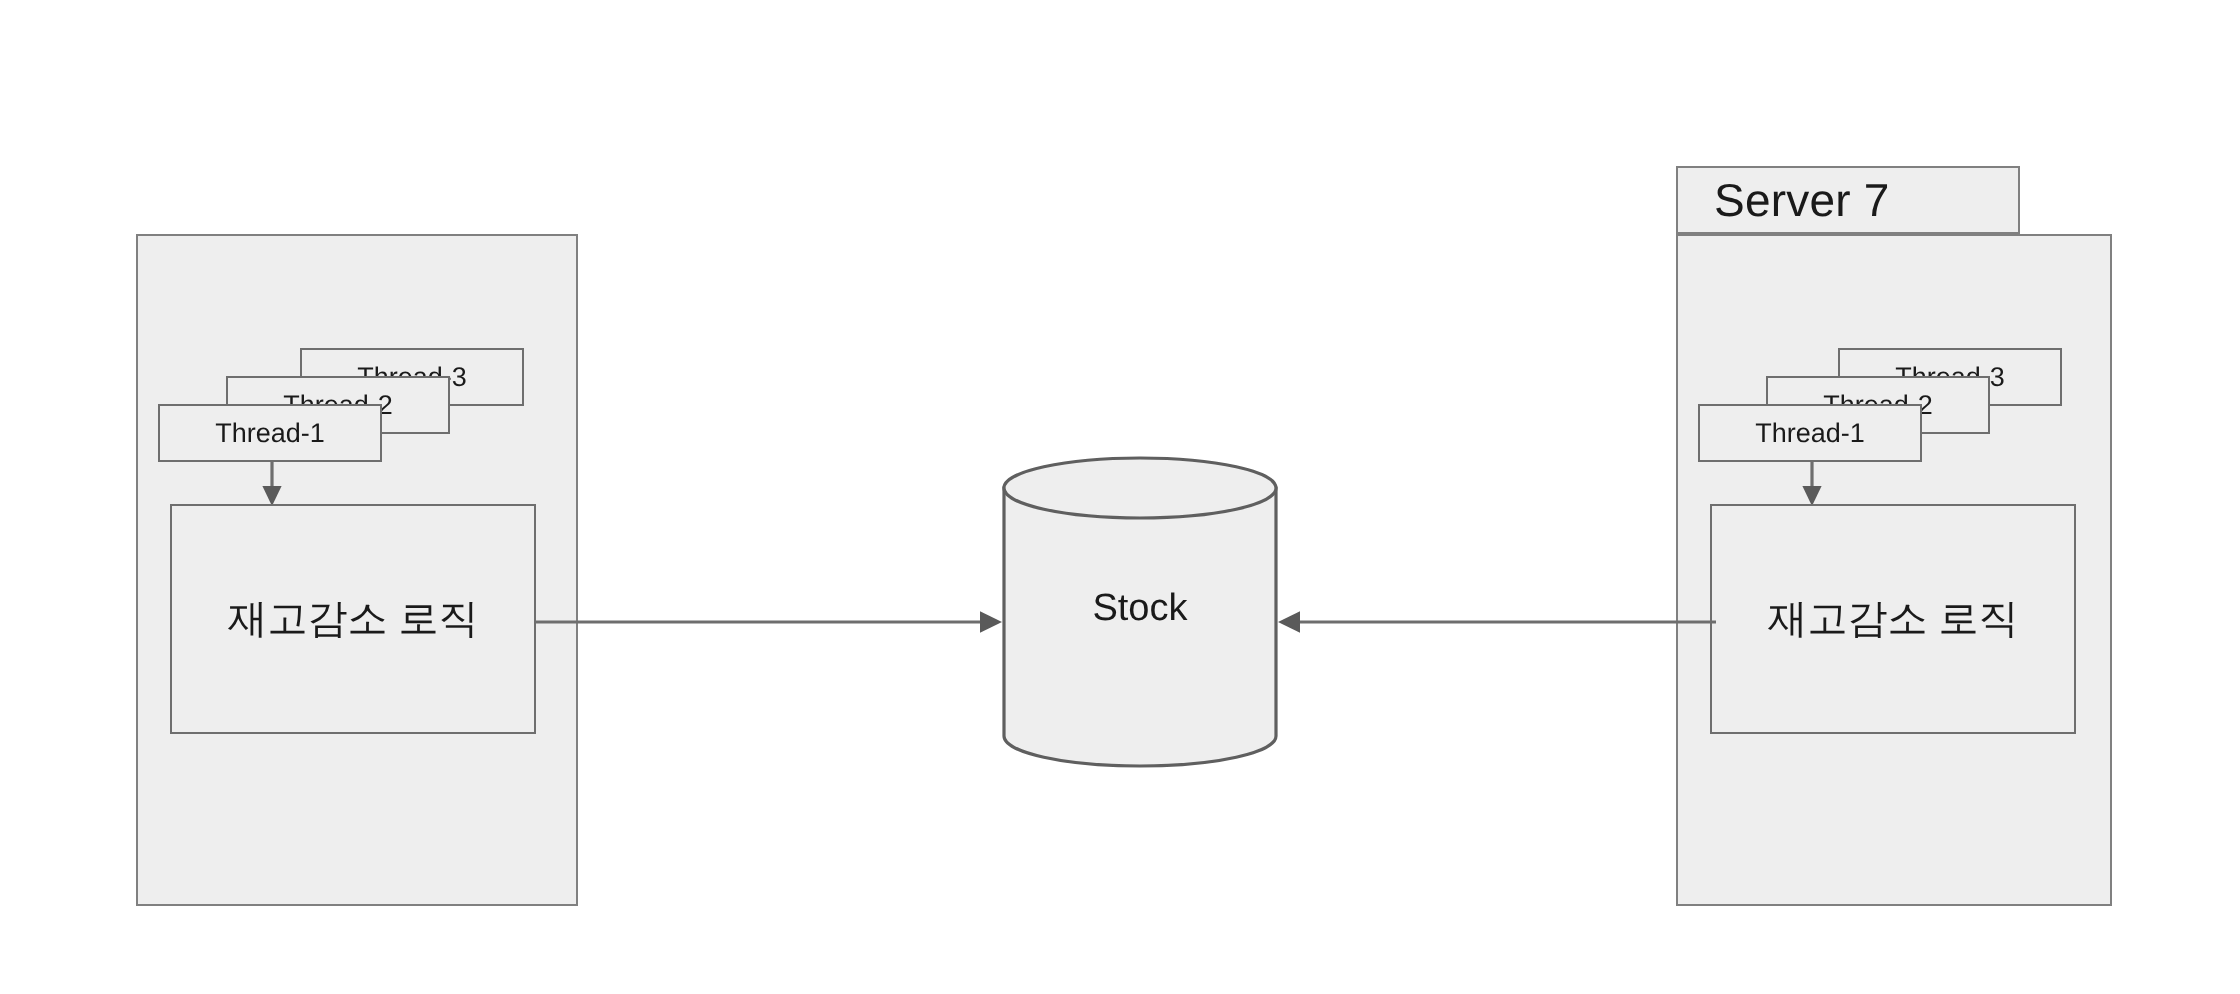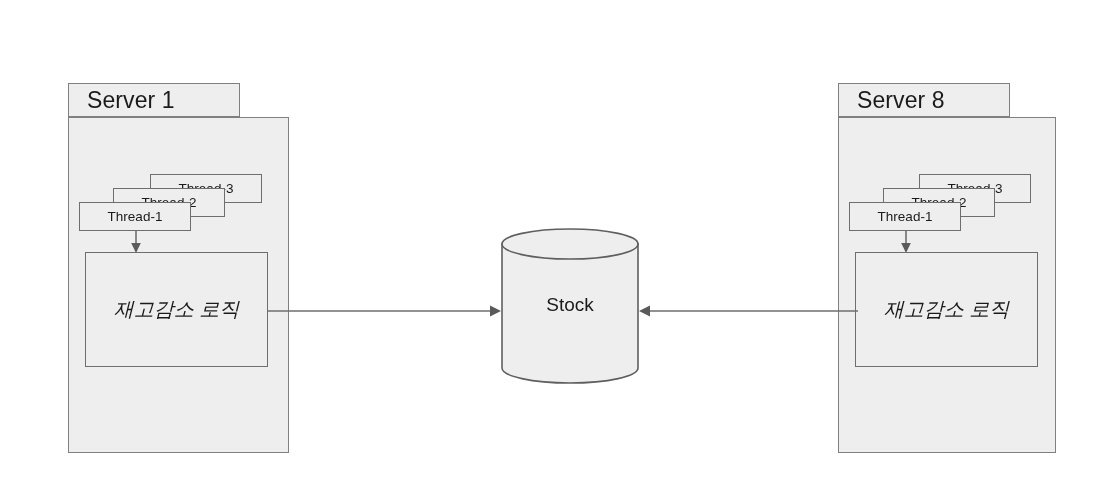--- a/index.html
+++ b/index.html
@@ -62,21 +62,20 @@
 
   
   .logic-box {
     position: absolute;
     background: #eeeeee;
     border: 1px solid #6e6e6e;
     box-sizing: border-box;
     display: flex;
     align-items: center;
     justify-content: center;
-    font-style: italic;
   }
   .logic-label {
     font-size: 20px;
     color: #1a1a1a;
     white-space: nowrap;
   }
 
   
   .cylinder {
     position: absolute;
@@ -94,23 +93,20 @@
   .edge {
     position: absolute;
     overflow: visible;
   }
 </style>
 </head>
 <body>
 
 <div id="canvas">
 
-  <div class="package-tab" style="left:68px; top:83px; width:172px; height:34px;">
-    <span class="package-tab-label">Server 1</span>
-  </div>
   <div class="package-body" style="left:68px; top:117px; width:221px; height:336px;"></div>
 
   <div class="thread-box" style="left:150px; top:174px; width:112px; height:29px;">
     <span class="thread-label">Thread-3</span>
   </div>
   <div class="thread-box" style="left:113px; top:188px; width:112px; height:29px;">
     <span class="thread-label">Thread-2</span>
   </div>
   <div class="thread-box" style="left:79px; top:202px; width:112px; height:29px;">
     <span class="thread-label">Thread-1</span>
@@ -119,21 +115,21 @@
   <svg class="edge" style="left:126px; top:231px;" width="20" height="24" viewBox="0 0 20 24">
     <line x1="10" y1="0" x2="10" y2="15" stroke="#6e6e6e" stroke-width="1.6"></line>
     <path d="M10 22 L5.2 12 L14.8 12 Z" fill="#5a5a5a"></path>
   </svg>
 
   <div class="logic-box" style="left:85px; top:252px; width:183px; height:115px;">
     <span class="logic-label">재고감소 로직</span>
   </div>
 
   <div class="package-tab" style="left:838px; top:83px; width:172px; height:34px;">
-    <span class="package-tab-label">Server 8</span>
+    <span class="package-tab-label">Server 7</span>
   </div>
   <div class="package-body" style="left:838px; top:117px; width:218px; height:336px;"></div>
 
   <div class="thread-box" style="left:919px; top:174px; width:112px; height:29px;">
     <span class="thread-label">Thread-3</span>
   </div>
   <div class="thread-box" style="left:883px; top:188px; width:112px; height:29px;">
     <span class="thread-label">Thread-2</span>
   </div>
   <div class="thread-box" style="left:849px; top:202px; width:112px; height:29px;">

